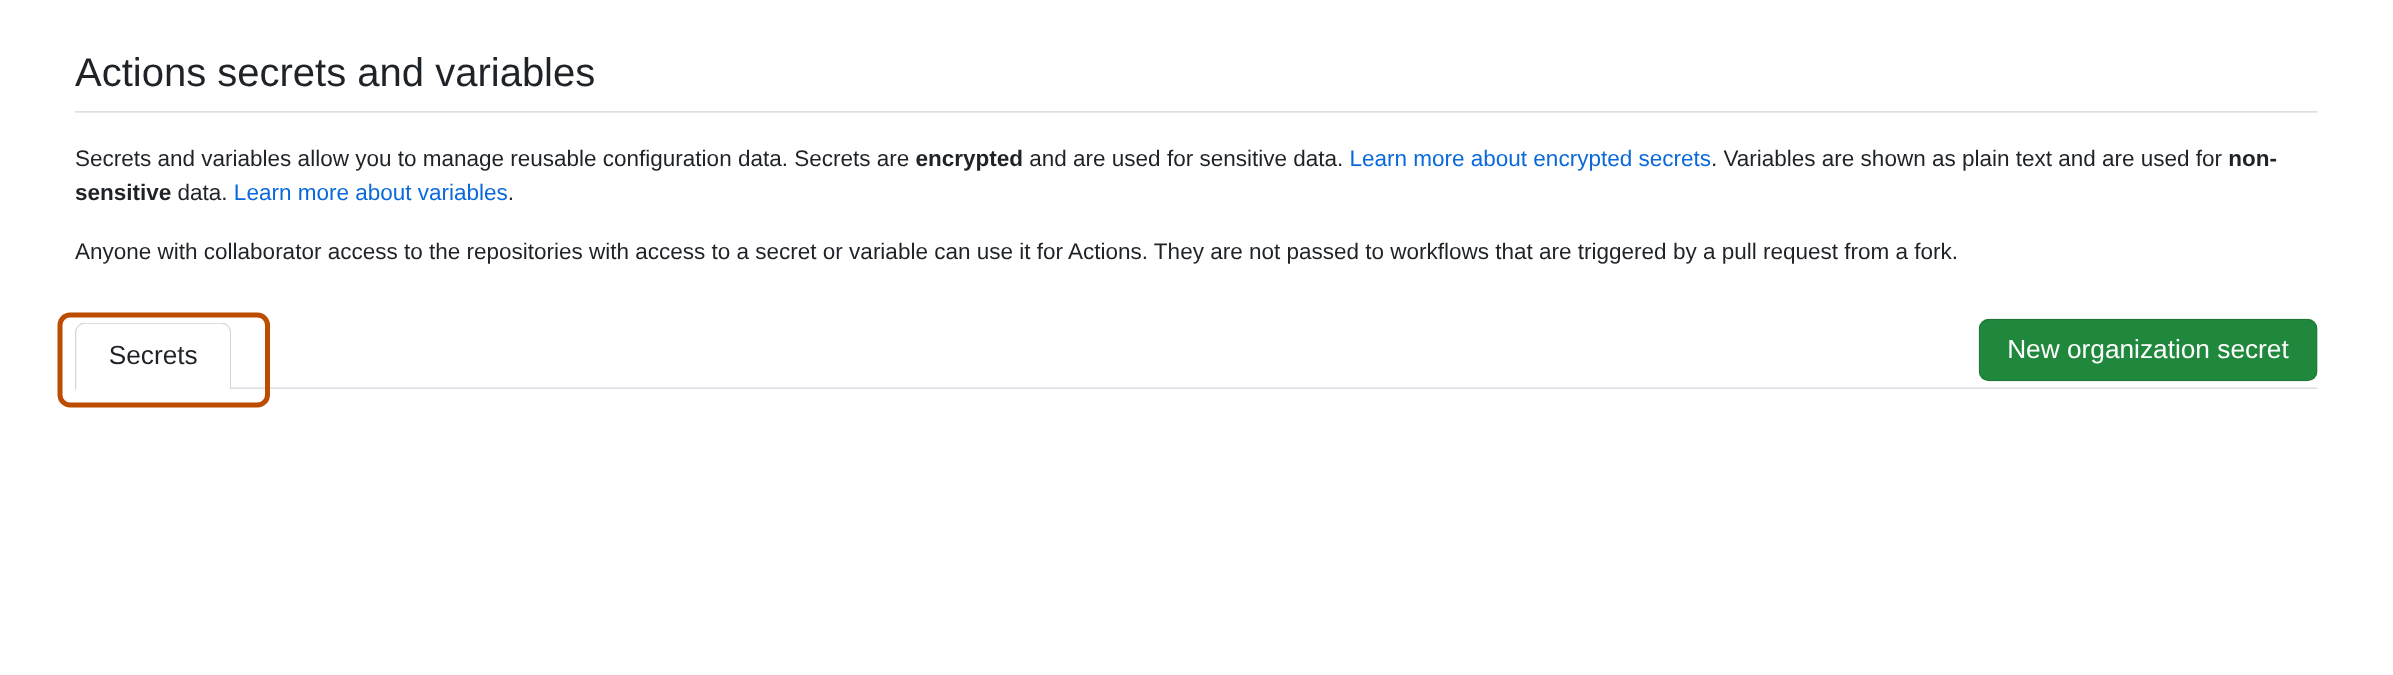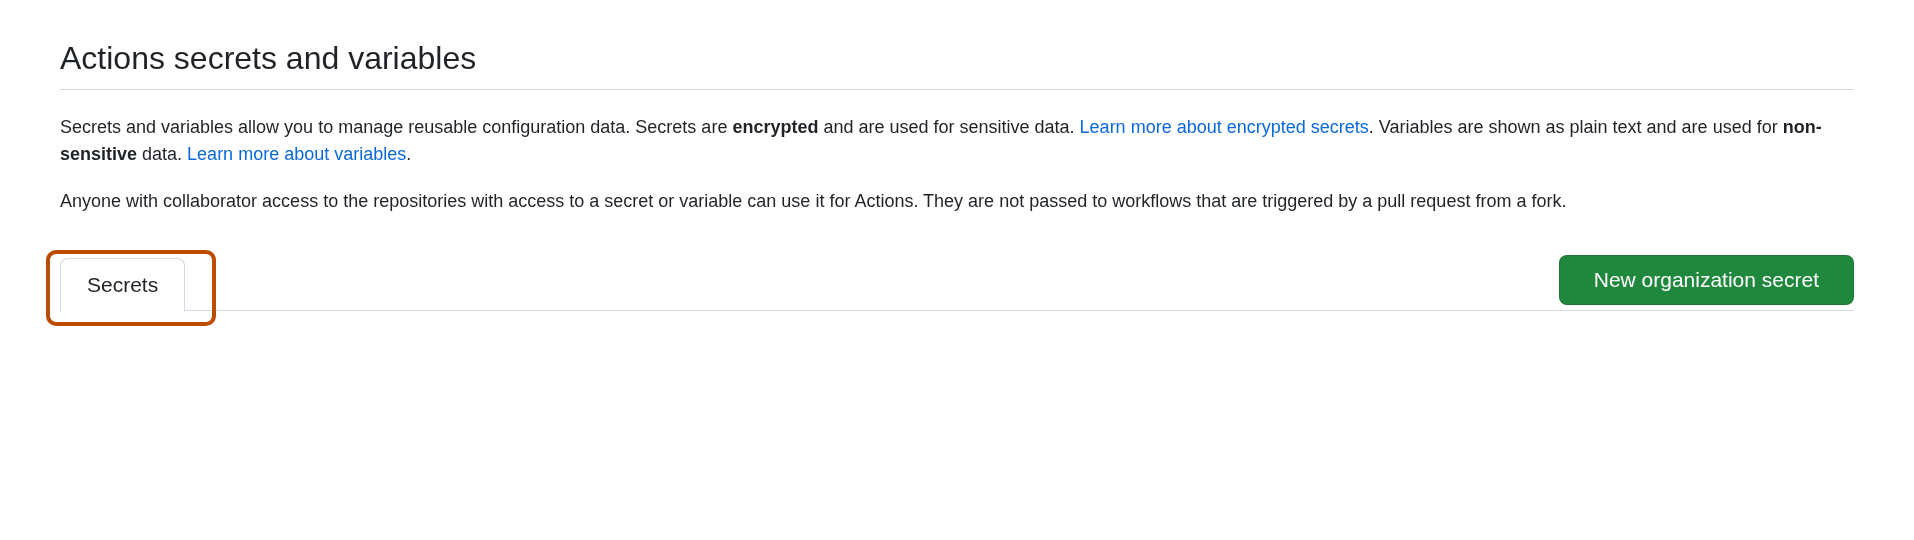--- a/index.html
+++ b/index.html
@@ -79,21 +79,21 @@
       border: 4px solid #bc4c00;
       border-radius: 10px;
       pointer-events: none;
       z-index: 5;
     }
     .new-secret-btn {
       background: #1f883d;
       color: #ffffff;
       border: 1px solid rgba(31,35,40,0.15);
       border-radius: 8px;
-      padding: 12px 34px;
+      padding: 12px 22px;
       font-size: 21px;
       font-weight: 500;
       cursor: pointer;
       position: relative;
       z-index: 2;
       margin-bottom: 6px;
     }
   </style>
 </head>
 <body>

